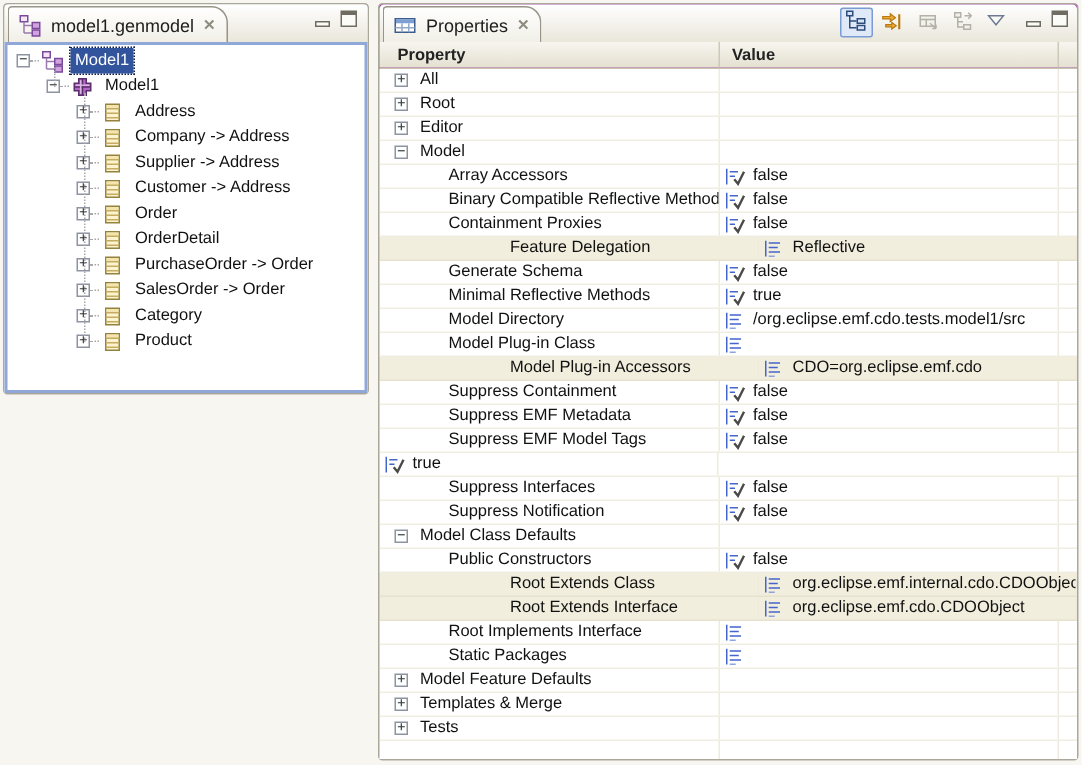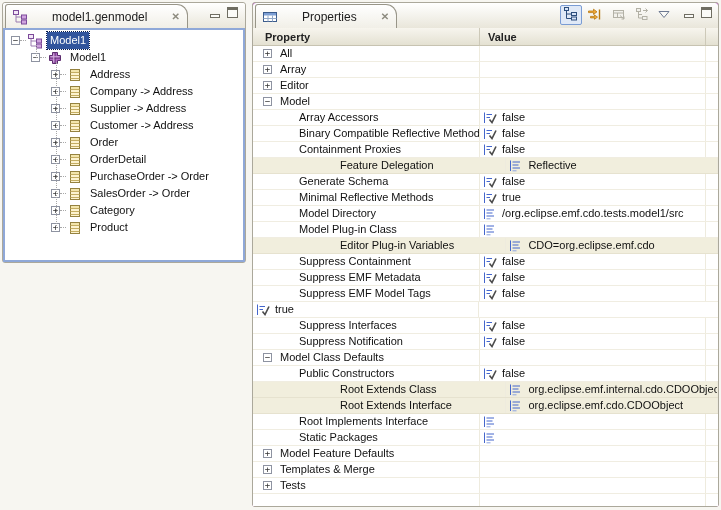--- a/index.html
+++ b/index.html
@@ -9,21 +9,21 @@
     font-family:"Liberation Sans", sans-serif; font-size:11px; color:#111;
     overflow:hidden;
   }
   .panel { position:absolute; border:1px solid #aba89b; border-radius:3px; background:#a21caf; }
   #editor-panel { left:2px; top:2px; width:244px; height:261px; background:linear-gradient(#fdfdfc,#eceadf); }
   #props-panel  { left:252px; top:2px; width:467px; height:505px; }
 
   .tabbar { position:absolute; left:0; top:0; right:0; height:25px;
     background:linear-gradient(#ffffff,#e9e6da); border-radius:3px 3px 0 0; }
   .tab { position:absolute; left:2px; top:1px; height:24px; display:flex; align-items:center;
-    padding:0 7px 0 5px; gap:20px; background:linear-gradient(#ffffff,#f1efe7);
+    padding:0 7px 0 5px; gap:2px; background:linear-gradient(#ffffff,#f1efe7);
     border:1px solid #989588; border-bottom:none; border-radius:3px 11px 0 0; }
   .tab-title { font-size:12px; color:#202020; }
   .close-x { font-size:10px; font-weight:bold; color:#8d8b7f; margin-left:4px; cursor:default; }
   .winctl { position:absolute; top:4px; display:flex; gap:7px; align-items:center; }
   #editor-panel .winctl { right:7px; }
   #props-panel .winctl { right:6px; }
   .min-glyph { width:10px; height:4px; border:1px solid #6f6d62; background:#fbfbf8; margin-top:6px; }
   .max-glyph { width:11px; height:11px; border:1px solid #6f6d62; background:#fbfbf8; border-top:3px solid #6f6d62; }
 
   
@@ -305,21 +305,21 @@
       <div class="prow cat">
         <div class="pcell pname">
           <span class="expander">+</span>
           <span class="plabel">All</span>
         </div>
         <div class="pcell pvalue"></div>
       </div>
       <div class="prow cat">
         <div class="pcell pname">
           <span class="expander">+</span>
-          <span class="plabel">Array</span>
+          <span class="plabel">Root</span>
         </div>
         <div class="pcell pvalue"></div>
       </div>
       <div class="prow cat">
         <div class="pcell pname">
           <span class="expander">+</span>
           <span class="plabel">Editor</span>
         </div>
         <div class="pcell pvalue"></div>
       </div>
@@ -440,21 +440,21 @@
               <path d="M2.5 2.5 V13" fill="none" stroke="#4466cc"></path>
               <path d="M4.5 4 H12 M4.5 7 H10.5 M4.5 10 H12" fill="none" stroke="#4466cc"></path>
               <path d="M4.5 12.8 H8.5" fill="none" stroke="#8ca4e0"></path>
             </svg>
           </span>
           <span class="vtext"></span>
         </div>
       </div>
       <div class="prow hl">
         <div class="pcell pname">
-          <span class="plabel indent">Editor Plug-in Variables</span>
+          <span class="plabel indent">Model Plug-in Accessors</span>
         </div>
         <div class="pcell pvalue">
           <span class="vicon">
             <svg viewBox="0 0 16 16" width="16" height="16">
               <path d="M2.5 2.5 V13" fill="none" stroke="#4466cc"></path>
               <path d="M4.5 4 H12 M4.5 7 H10.5 M4.5 10 H12" fill="none" stroke="#4466cc"></path>
               <path d="M4.5 12.8 H8.5" fill="none" stroke="#8ca4e0"></path>
             </svg>
           </span>
           <span class="vtext">CDO=org.eclipse.emf.cdo</span>

